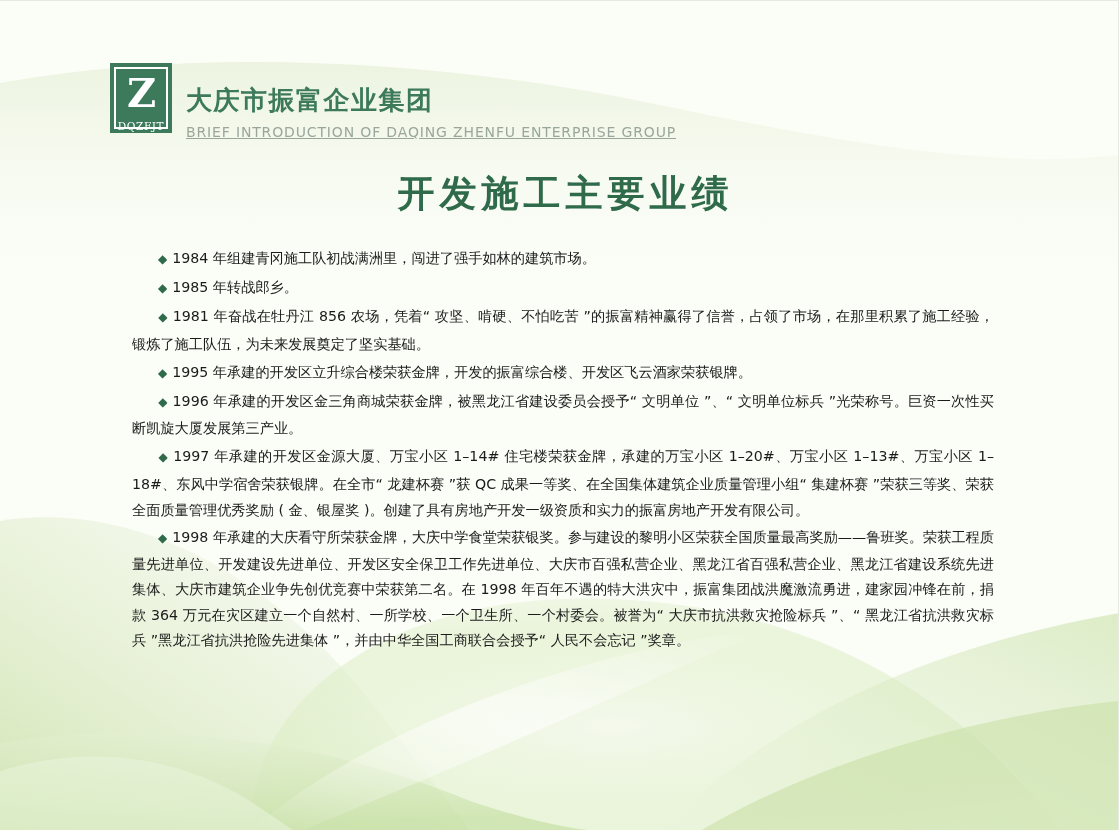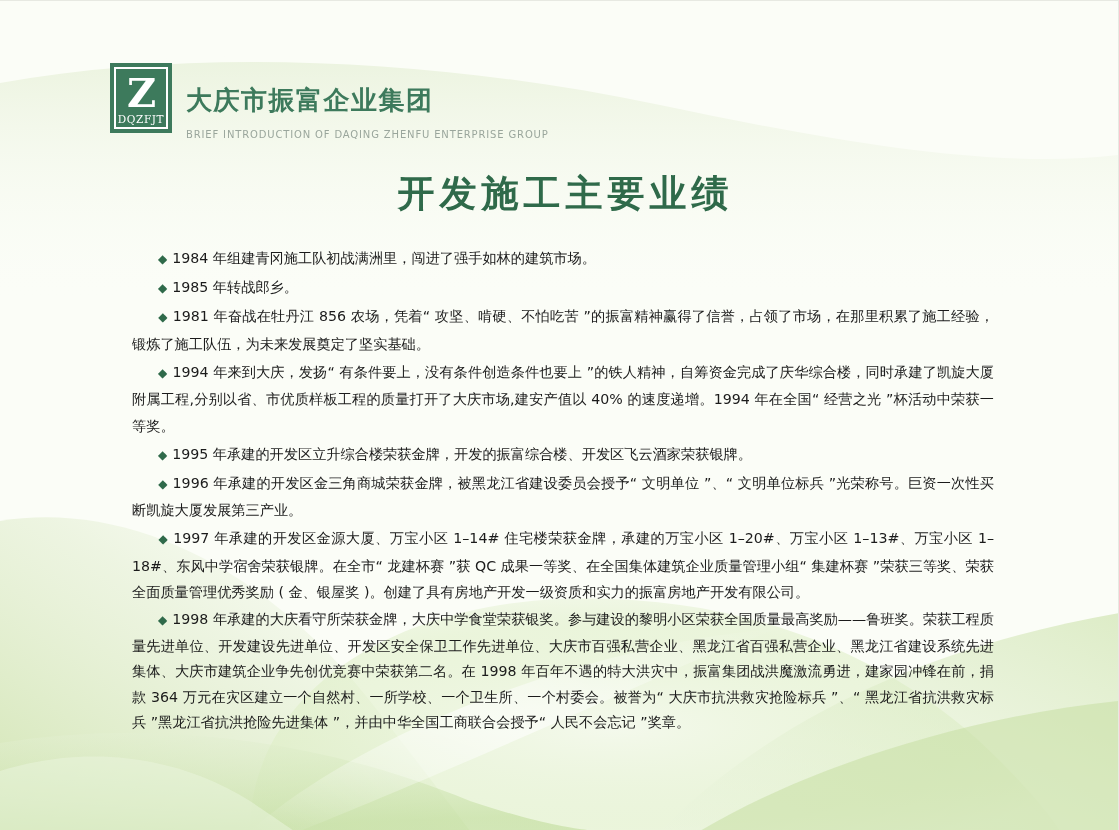--- a/index.html
+++ b/index.html
@@ -76,43 +76,44 @@
     line-height: 40px;
     margin-top: 4px;
     letter-spacing: -1px;
   }
   .logo-abbr {
     color: #ffffff;
     font-family: "DejaVu Serif", "Liberation Serif", serif;
     font-size: 10.5px;
     letter-spacing: 0.6px;
     line-height: 12px;
-    margin-top: 0;
+    margin-top: 7px;
   }
 
   .brand-text {
     margin-left: 14px;
     margin-top: 20px;
   }
   .brand-cn {
     font-family: "DejaVu Sans", "Liberation Sans", sans-serif;
     font-weight: 700;
     font-size: 26px;
     line-height: 34px;
     color: #3d7a5c;
     letter-spacing: 1.5px;
     white-space: nowrap;
   }
   .brand-en {
     font-family: "DejaVu Sans", "Liberation Sans", sans-serif;
-    font-size: 10px;
+    font-size: 14px;
     letter-spacing: 0.85px;
     color: #9aa69c;
-    margin-top: 12px;
+    margin-top: 7px;
     white-space: nowrap;
+    text-decoration: underline;
   }
 
   
   .page-title {
     position: absolute;
     top: 170px;
     left: 6px;
     width: 1119px;
     text-align: center;
     z-index: 5;
@@ -232,23 +233,20 @@
     <p class="para">
       <span class="lead"></span><span class="bullet">◆</span><span>1984 年组建青冈施工队初战满洲里，闯进了强手如林的建筑市场。</span>
     </p>
     <p class="para">
       <span class="lead"></span><span class="bullet">◆</span><span>1985 年转战郎乡。</span>
     </p>
     <p class="para">
       <span class="lead"></span><span class="bullet">◆</span><span>1981 年奋战在牡丹江 856 农场，凭着“ 攻坚、啃硬、不怕吃苦 ”的振富精神赢得了信誉，占领了市场，在那里积累了施工经验，锻炼了施工队伍，为未来发展奠定了坚实基础。</span>
     </p>
     <p class="para">
-      <span class="lead"></span><span class="bullet">◆</span><span>1994 年来到大庆，发扬“ 有条件要上，没有条件创造条件也要上 ”的铁人精神，自筹资金完成了庆华综合楼，同时承建了凯旋大厦附属工程,分别以省、市优质样板工程的质量打开了大庆市场,建安产值以 40% 的速度递增。1994 年在全国“ 经营之光 ”杯活动中荣获一等奖。</span>
-    </p>
-    <p class="para">
       <span class="lead"></span><span class="bullet">◆</span><span>1995 年承建的开发区立升综合楼荣获金牌，开发的振富综合楼、开发区飞云酒家荣获银牌。</span>
     </p>
     <p class="para">
       <span class="lead"></span><span class="bullet">◆</span><span>1996 年承建的开发区金三角商城荣获金牌，被黑龙江省建设委员会授予“ 文明单位 ”、“ 文明单位标兵 ”光荣称号。巨资一次性买断凯旋大厦发展第三产业。</span>
     </p>
     <p class="para">
       <span class="lead"></span><span class="bullet">◆</span><span>1997 年承建的开发区金源大厦、万宝小区 1–14# 住宅楼荣获金牌，承建的万宝小区 1–20#、万宝小区 1–13#、万宝小区 1–18#、东风中学宿舍荣获银牌。在全市“ 龙建杯赛 ”获 QC 成果一等奖、在全国集体建筑企业质量管理小组“ 集建杯赛 ”荣获三等奖、荣获全面质量管理优秀奖励 ( 金、银屋奖 )。创建了具有房地产开发一级资质和实力的振富房地产开发有限公司。</span>
     </p>
     <p class="para tight">
       <span class="lead"></span><span class="bullet">◆</span><span>1998 年承建的大庆看守所荣获金牌，大庆中学食堂荣获银奖。参与建设的黎明小区荣获全国质量最高奖励——鲁班奖。荣获工程质量先进单位、开发建设先进单位、开发区安全保卫工作先进单位、大庆市百强私营企业、黑龙江省百强私营企业、黑龙江省建设系统先进集体、大庆市建筑企业争先创优竞赛中荣获第二名。在 1998 年百年不遇的特大洪灾中，振富集团战洪魔激流勇进，建家园冲锋在前，捐款 364 万元在灾区建立一个自然村、一所学校、一个卫生所、一个村委会。被誉为“ 大庆市抗洪救灾抢险标兵 ”、“ 黑龙江省抗洪救灾标兵 ”黑龙江省抗洪抢险先进集体 ”，并由中华全国工商联合会授予“ 人民不会忘记 ”奖章。</span>

